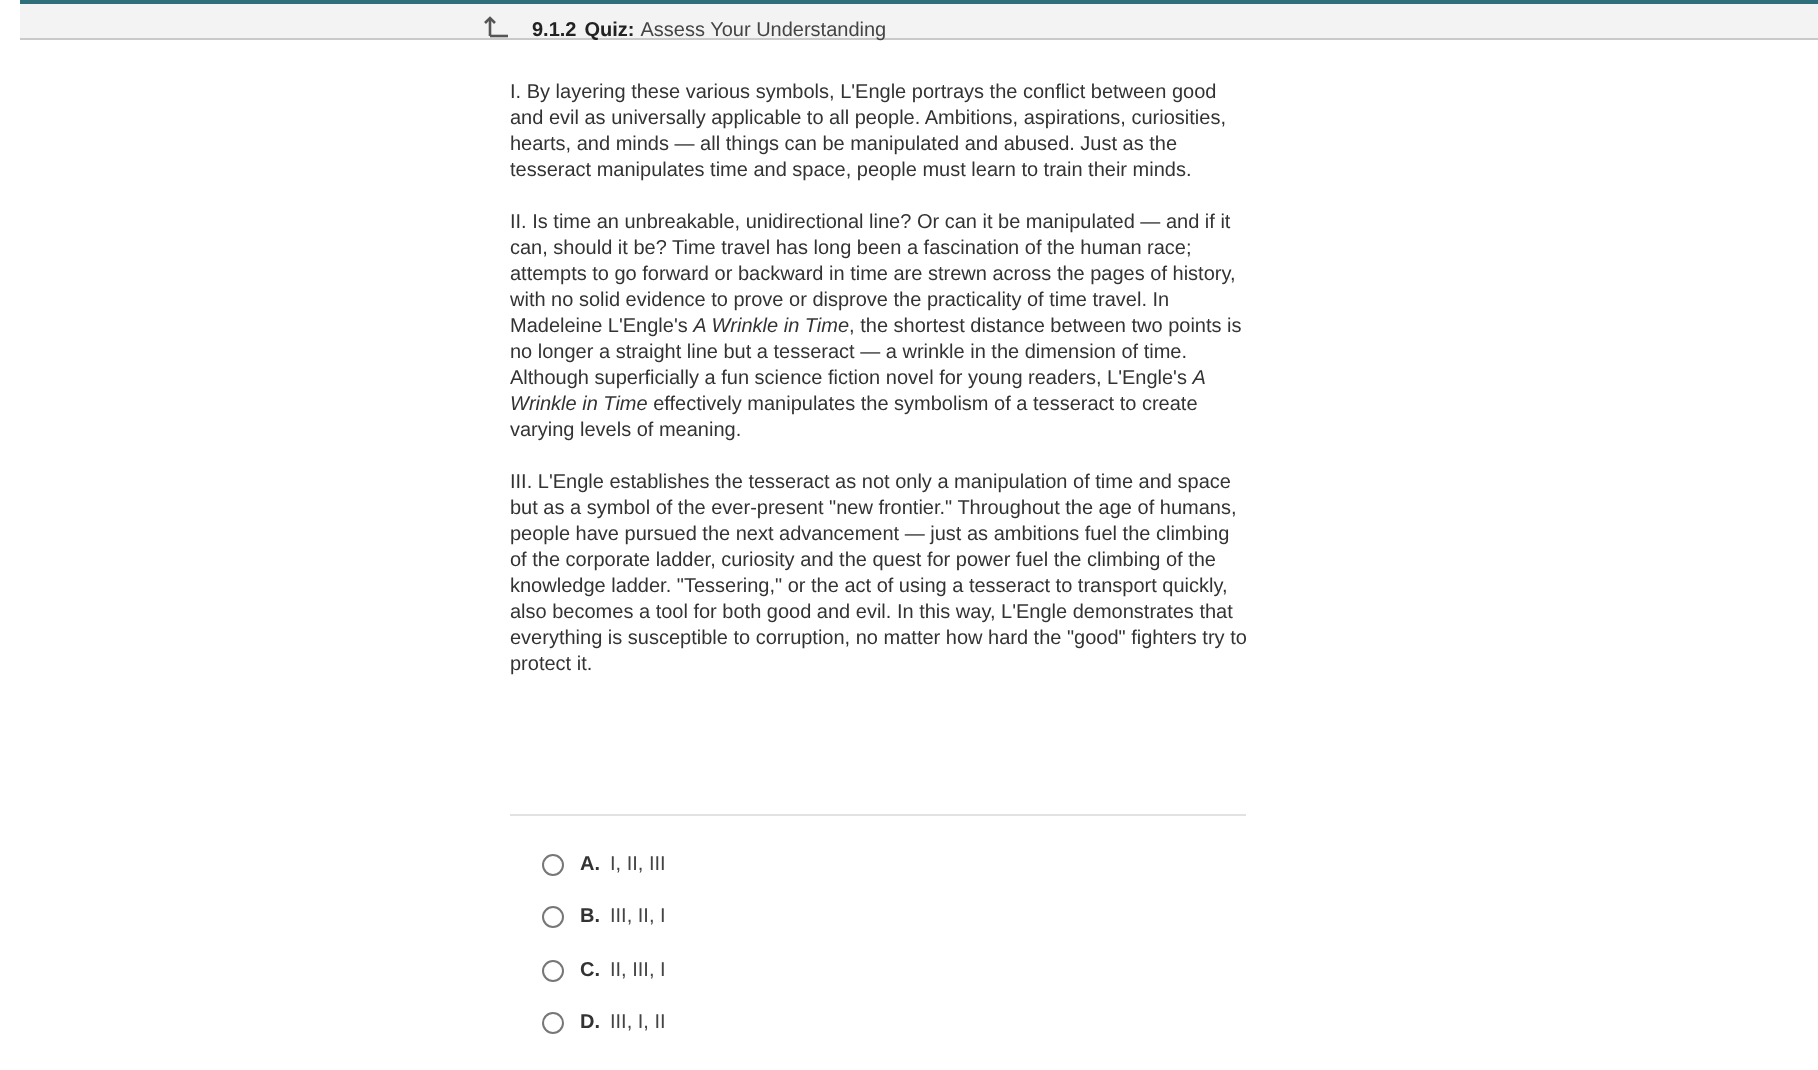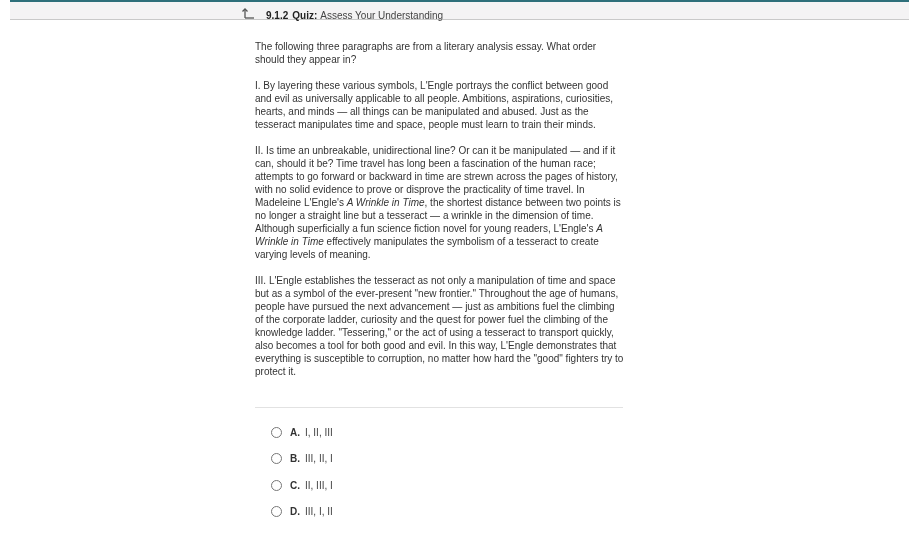--- a/index.html
+++ b/index.html
@@ -62,21 +62,20 @@
       <path d="M4 12 V3" stroke="#555" stroke-width="1.3" fill="none"></path>
       <path d="M1.5 5.5 L4 3 L6.5 5.5" stroke="#555" stroke-width="1.3" fill="none"></path>
     </svg>
   </span>
   <span class="crumb">
     <span class="num">9.1.2</span><span class="quiz">Quiz:</span><span class="title">Assess Your Understanding</span>
   </span>
 </div>
 
 <div class="content">
-  <p>The following three paragraphs are from a literary analysis essay. What order should they appear in?</p>
   <p>I. By layering these various symbols, L'Engle portrays the conflict between good and evil as universally applicable to all people. Ambitions, aspirations, curiosities, hearts, and minds — all things can be manipulated and abused. Just as the tesseract manipulates time and space, people must learn to train their minds.</p>
   <p><span>II. Is time an unbreakable, unidirectional line? Or can it be manipulated — and if it can, should it be? Time travel has long been a fascination of the human race; attempts to go forward or backward in time are strewn across the pages of history, with no solid evidence to prove or disprove the practicality of time travel. In Madeleine L'Engle's </span><i>A Wrinkle in Time</i><span>, the shortest distance between two points is no longer a straight line but a tesseract — a wrinkle in the dimension of time. Although superficially a fun science fiction novel for young readers, L'Engle's </span><i>A Wrinkle in Time</i><span> effectively manipulates the symbolism of a tesseract to create varying levels of meaning.</span></p>
   <p>III. L'Engle establishes the tesseract as not only a manipulation of time and space but as a symbol of the ever-present "new frontier." Throughout the age of humans, people have pursued the next advancement — just as ambitions fuel the climbing of the corporate ladder, curiosity and the quest for power fuel the climbing of the knowledge ladder. "Tessering," or the act of using a tesseract to transport quickly, also becomes a tool for both good and evil. In this way, L'Engle demonstrates that everything is susceptible to corruption, no matter how hard the "good" fighters try to protect it.</p>
 </div>
 
 <div class="divider"></div>
 
 <div class="answers">
   <div class="answer">
     <span class="radio"></span>

